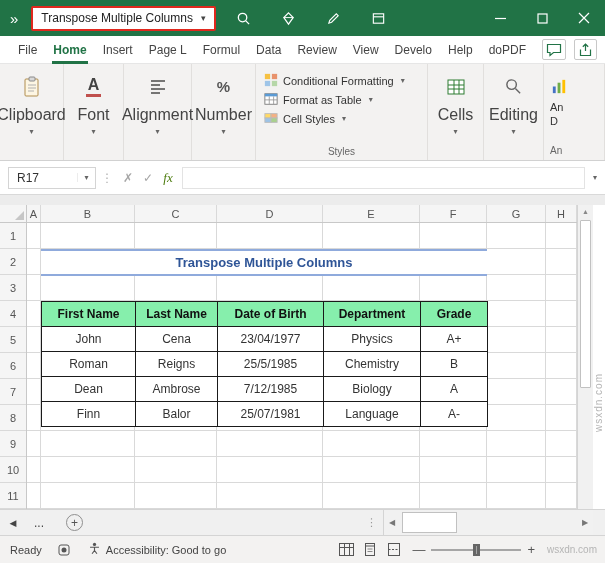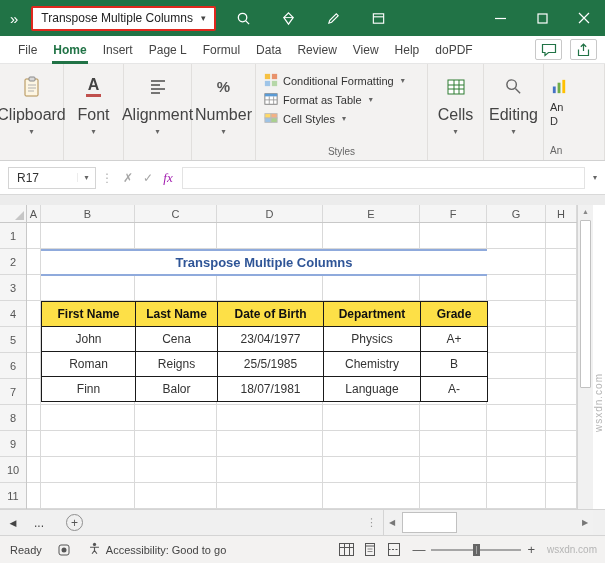--- a/index.html
+++ b/index.html
@@ -47,21 +47,21 @@
   .g-analyze .rg-bottom-label { margin-top:auto; }
 
   
   .formula-bar { height:34px; background:#fff; display:flex; align-items:center; padding-left:8px;
                  border-bottom:1px solid #d9d9d9; flex:0 0 auto; }
   .name-box { width:88px; height:22px; border:1px solid #d4d4d4; display:flex; align-items:center;
               font-size:12px; padding-left:8px; background:#fff; }
   .nb-caret { margin-left:auto; width:18px; text-align:center; font-size:8px; color:#666; border-left:1px solid #ececec; }
   .fb-grip { color:#b0b0b0; margin:0 5px; font-size:12px; }
   .fb-btn { width:20px; text-align:center; color:#a6a6a6; font-size:12px; }
-  .fb-btn.fx { font-style:italic; color:#a21caf; font-family:"Liberation Serif", serif; font-size:13px; }
+  .fb-btn.fx { font-style:italic; color:#4d7c0f; font-family:"Liberation Serif", serif; font-size:13px; }
   .fb-input { flex:1; height:22px; border:1px solid #e3e3e3; background:#fff; margin-left:4px; font-size:12px; padding:2px 6px; }
   .fb-expand { width:20px; text-align:center; font-size:8px; color:#666; }
   .grid-gap { height:10px; background:#ececec; flex:0 0 auto; }
 
   
   .sheet-area { display:flex; height:304px; flex:0 0 auto; }
   .sheet { width:577px; display:flex; flex-direction:column; }
   .col-headers { height:18px; display:flex; background:#f5f5f5; border-bottom:1px solid #c8c8c8; }
   .corner { width:27px; border-right:1px solid #c8c8c8; position:relative; background:#f5f5f5; flex:0 0 auto; }
   .corner .tri { position:absolute; right:2px; bottom:2px; width:0; height:0;
@@ -74,21 +74,21 @@
         border-bottom:1px solid #d9d9d9; }
   .cells { flex:1; position:relative; background:#fff; overflow:hidden; }
   .bg-row { display:flex; height:26px; }
   .bg-cell { border-right:1px solid #d9d9d9; border-bottom:1px solid #d9d9d9; flex:0 0 auto; }
   .title-merge { position:absolute; left:14px; top:26px; width:446px; height:27px; display:flex;
                  align-items:center; justify-content:center; font-size:13px; font-weight:bold; color:#2f5597;
                  background:#fff; border-top:2px solid #8faadc; border-bottom:2px solid #8faadc; }
   .data-table { position:absolute; left:14px; top:78px; border-collapse:collapse; table-layout:fixed;
                 background:#fff; width:447px; }
   .data-table th, .data-table td { border:1px solid #1a1a1a; font-size:12px; text-align:center; height:25px; padding:0; }
-  .data-table th { background:#fde047; font-weight:bold; color:#111; }
+  .data-table th { background:#86efac; font-weight:bold; color:#111; }
   .vscroll { width:16px; background:#f1f1f1; border-left:1px solid #d4d4d4; position:relative; flex:0 0 auto; }
   .vs-up { position:absolute; top:3px; left:0; right:0; text-align:center; font-size:7px; color:#888; }
   .vs-thumb { position:absolute; top:15px; left:2px; width:11px; height:168px; background:#fff;
               border:1px solid #c1c1c1; border-radius:1px; }
   .wm-strip { width:12px; position:relative; background:#fff; flex:0 0 auto; }
   .wm-vertical { position:absolute; top:168px; left:0; writing-mode:vertical-rl; transform:rotate(180deg);
                  font-size:10px; color:#b5b5b5; letter-spacing:1px; }
 
   
   .tabs-bar { height:26px; background:#f0f0f0; border-top:1px solid #d4d4d4; display:flex; align-items:stretch; flex:0 0 auto; }
@@ -175,20 +175,21 @@
 
   <div class="menubar">
     <span class="menu-item">File</span>
       <span class="menu-item active">Home</span>
       <span class="menu-item">Insert</span>
       <span class="menu-item">Page L</span>
       <span class="menu-item">Formul</span>
       <span class="menu-item">Data</span>
       <span class="menu-item">Review</span>
       <span class="menu-item">View</span>
+      <span class="menu-item">Develo</span>
       <span class="menu-item">Help</span>
       <span class="menu-item">doPDF</span>
       <span class="mb-spacer"></span>
     <span class="mb-icon-box">
       <svg width="16" height="14" viewBox="0 0 16 14">
           <path d="M1.5 1.5 h13 v8 h-7 l-3.5 3 v-3 h-2.5 z" fill="none" stroke="#217346" stroke-width="1.2"></path>
         </svg>
     </span>
     <span class="mb-icon-box">
       <svg width="15" height="14" viewBox="0 0 15 14">
@@ -381,23 +382,30 @@
                   <td>A+</td>
                 </tr>
                 <tr>
                   <td>Roman</td>
                   <td>Reigns</td>
                   <td>25/5/1985</td>
                   <td>Chemistry</td>
                   <td>B</td>
                 </tr>
                 <tr>
+                  <td>Dean</td>
+                  <td>Ambrose</td>
+                  <td>7/12/1985</td>
+                  <td>Biology</td>
+                  <td>A</td>
+                </tr>
+                <tr>
                   <td>Finn</td>
                   <td>Balor</td>
-                  <td>18/07/1981</td>
+                  <td>25/07/1981</td>
                   <td>Language</td>
                   <td>A-</td>
                 </tr>
               </tbody>
           </table>
         <div class="bg-row">
               <div class="bg-cell" style="width: 14px;"></div>
               <div class="bg-cell" style="width: 94px;"></div>
               <div class="bg-cell" style="width: 82px;"></div>
               <div class="bg-cell" style="width: 106px;"></div>

